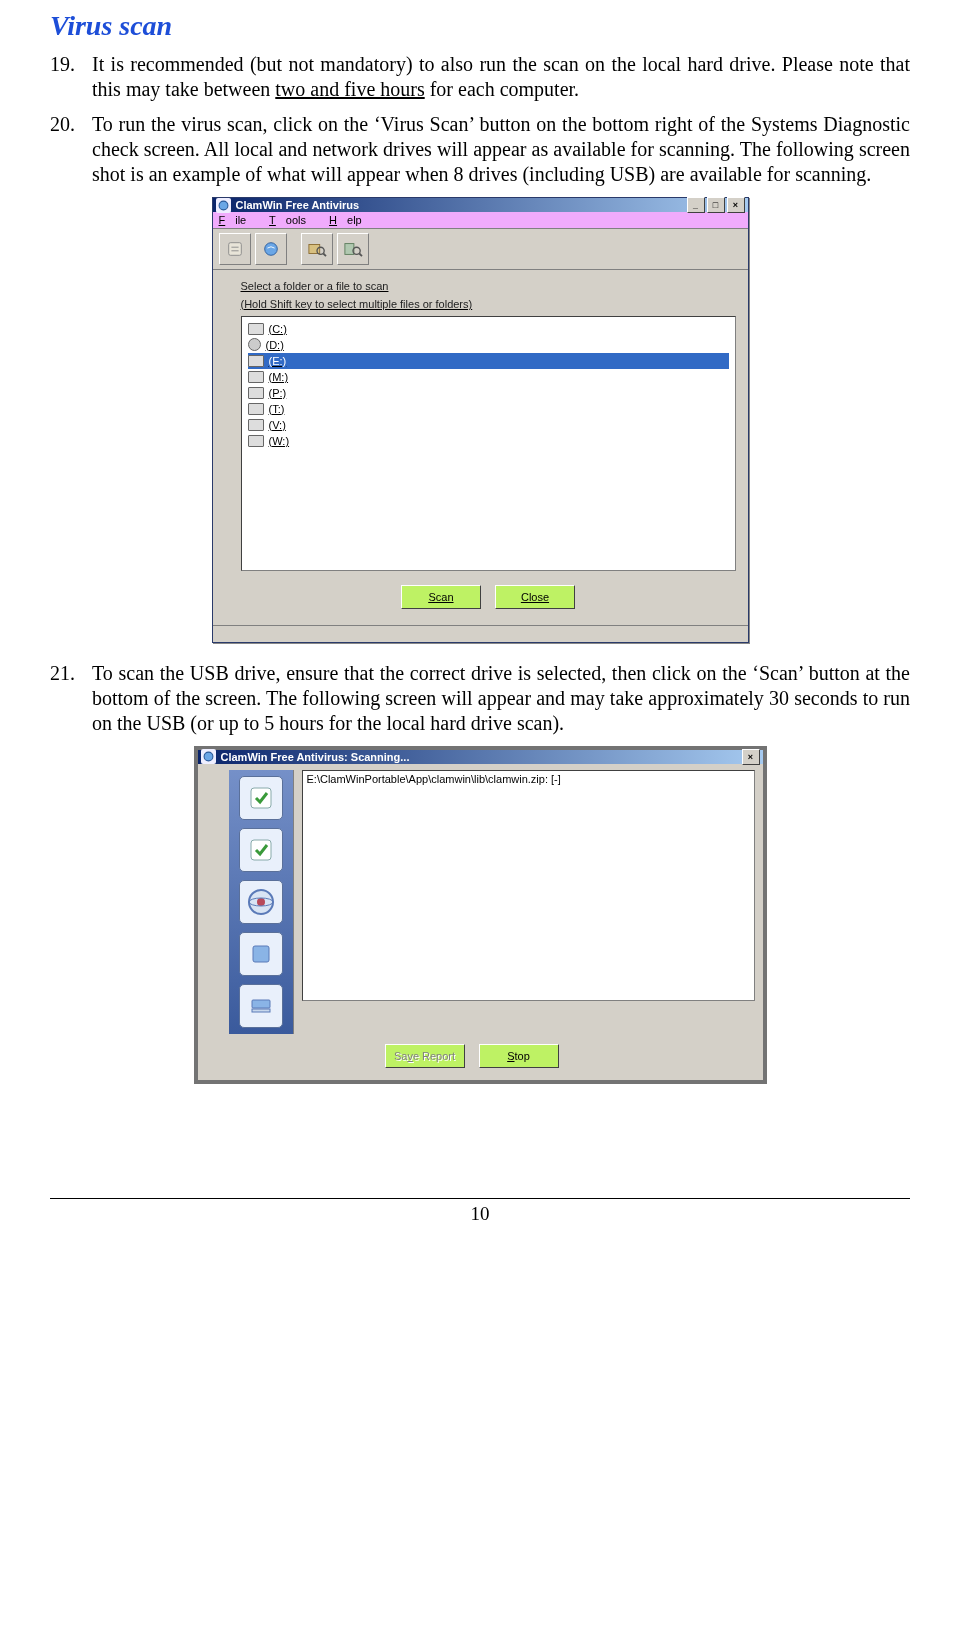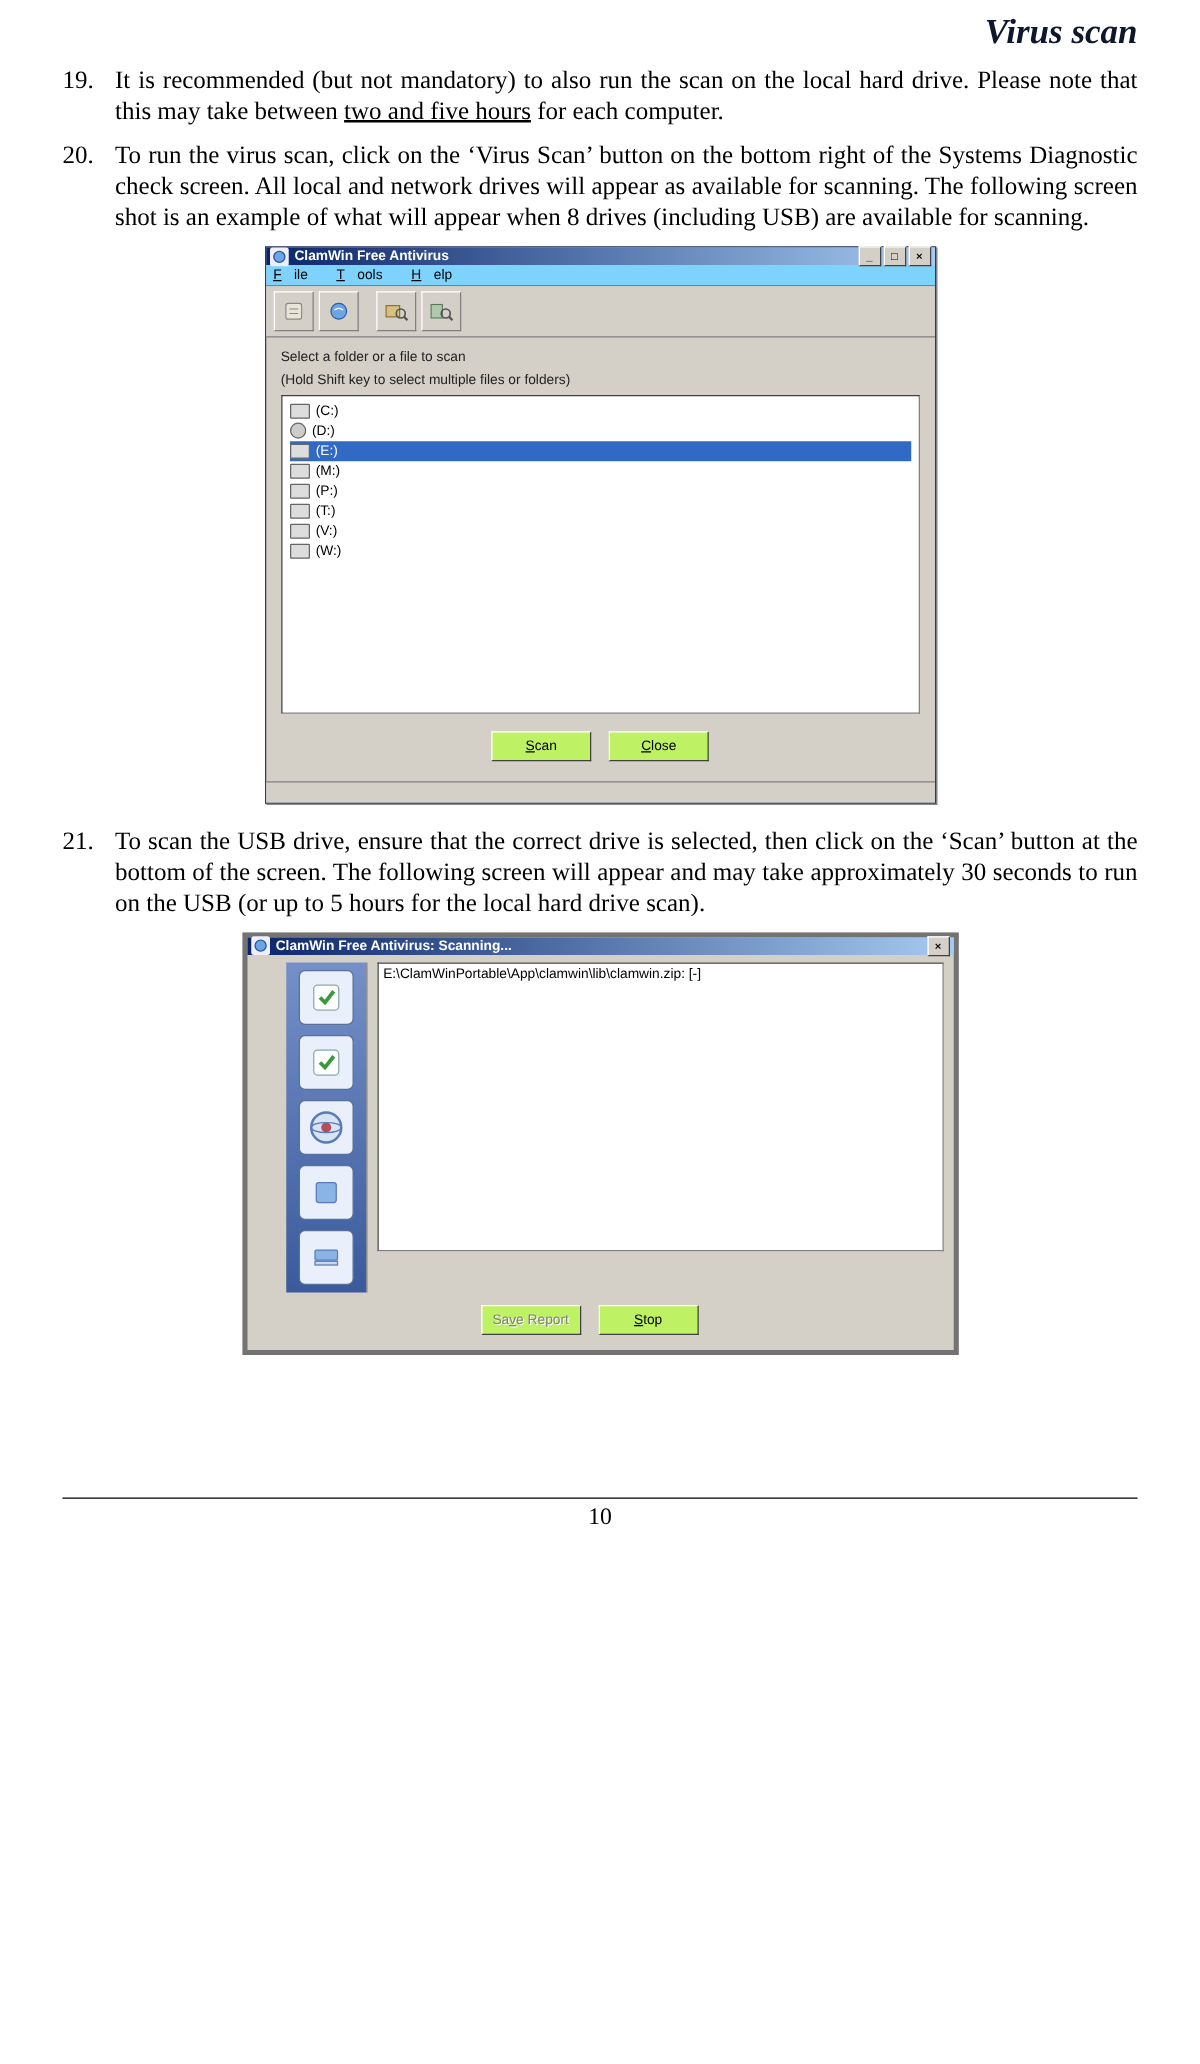--- a/index.html
+++ b/index.html
@@ -12,23 +12,22 @@
     color: #000;
   }
   .page {
     padding: 10px 50px 40px 50px;
   }
   .heading {
     font-family: Georgia, "Times New Roman", serif;
     font-size: 28px;
     font-weight: bold;
     font-style: italic;
-    color: #0f172a;
+    color: #1d4ed8;
     margin: 0 0 10px 0;
-    text-align: right;
   }
   ol.body-list {
     list-style: none;
     padding: 0;
     margin: 0;
   }
   ol.body-list > li {
     display: flex;
     margin-bottom: 10px;
     text-align: justify;
@@ -72,38 +71,38 @@
   .tbar-title { font-weight: bold; font-size: 11px; flex: 1; }
   .win-btn {
     width: 16px; height: 14px;
     background: #d4d0c8;
     border: 1px solid #fff;
     border-right-color:#404040; border-bottom-color:#404040;
     margin-left: 2px;
     display:flex;align-items:center;justify-content:center;
     font-size:9px; font-weight:bold; color:#000;
   }
-  .menubar { padding: 2px 6px; background:#7dd3fc; border-bottom:1px solid #808080; }
+  .menubar { padding: 2px 6px; background:#f0abfc; border-bottom:1px solid #808080; }
   .menubar span { margin-right: 10px; }
   .accel { text-decoration: underline; }
   .toolbar {
     padding: 4px 6px;
     display:flex; gap:4px;
     border-bottom: 1px solid #808080;
     background:#d4d0c8;
   }
   .tbtn {
     width: 30px; height: 30px;
     background:#d4d0c8;
     border: 1px solid #fff;
     border-right-color:#808080; border-bottom-color:#808080;
     display:flex;align-items:center;justify-content:center;
   }
   .tvdiv { width:6px; }
-  .content1 { padding: 10px 12px 10px 12px; }
+  .content1 { padding: 10px 12px 10px 28px; text-decoration: underline; }
   .instr { color:#222; margin-bottom: 4px; line-height:1.25; }
   .filebox {
     background:#fff;
     border: 1px solid #808080;
     border-top-color:#404040; border-left-color:#404040;
     height: 245px;
     padding: 4px 6px;
     margin-top:4px;
   }
   .drive {

